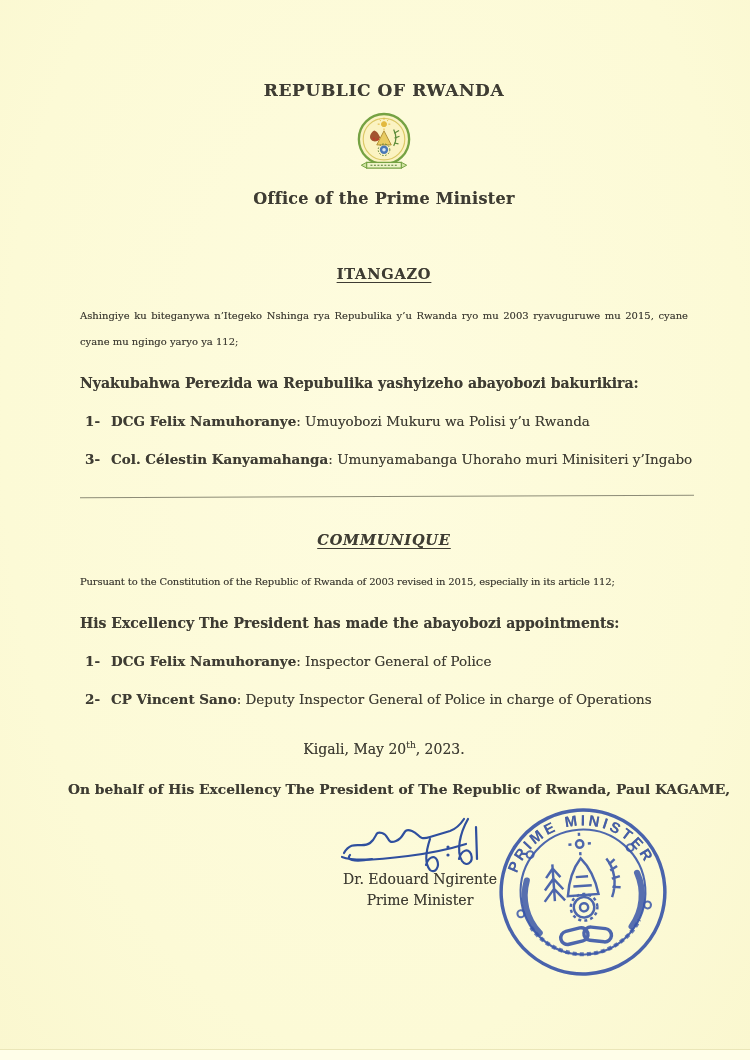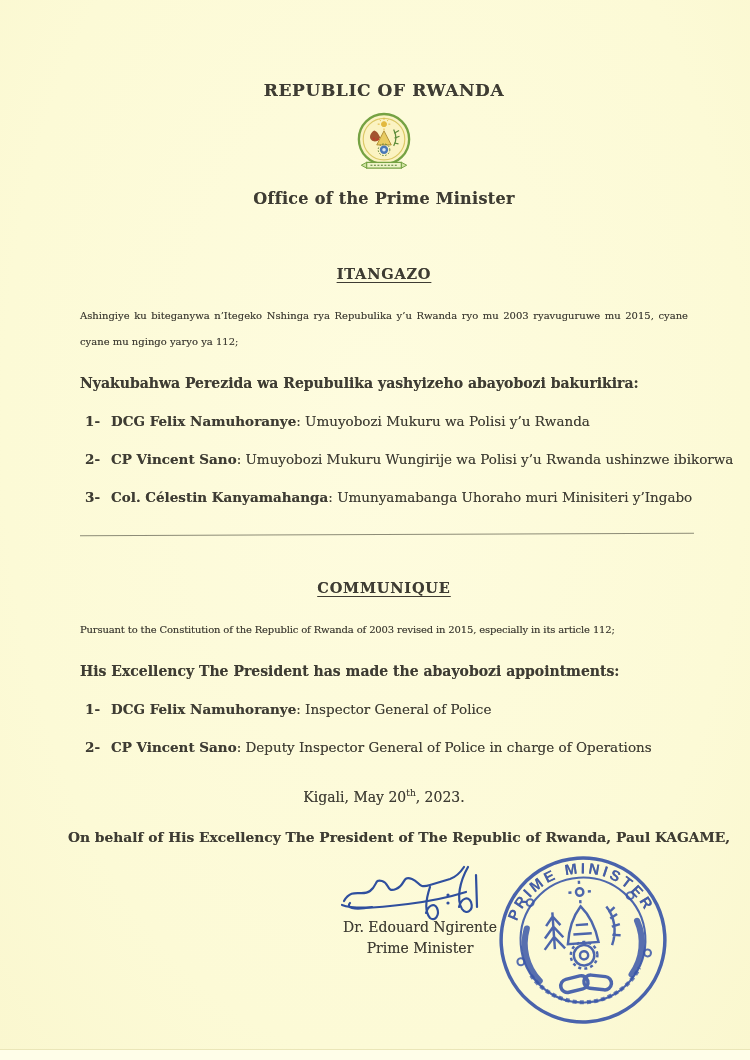--- a/index.html
+++ b/index.html
@@ -15,21 +15,21 @@
   }
   .bottom-edge{position:absolute;left:0;bottom:0;width:750px;height:10px;
     background:#fffee9;border-top:1px solid #eae6b8;}
   .c{text-align:center;}
   .rep-title{margin:0;padding-top:80px;font-size:17px;font-weight:bold;letter-spacing:.6px;}
   .emblem{display:block;margin:10px auto 0;}
   .office-title{margin:13px 0 0;font-size:16px;font-weight:bold;letter-spacing:.3px;}
   .sec-head{margin:0;font-size:14.5px;font-weight:bold;letter-spacing:.8px;
     text-decoration:underline;text-underline-offset:3px;}
   .h1sp{margin-top:57px;}
-  .h2sp{margin-top:44px;}
+  .h2sp{margin-top:34px;font-style:italic;}
   .para{margin:21px 0 0;font-size:10px;line-height:26px;text-align:justify;}
   .tight{letter-spacing:-.15px;}
   .lead{margin:20px 0 0;font-size:14px;font-weight:bold;}
   .list{margin:0;}
   .item{margin:22px 0 0;font-size:13.5px;white-space:nowrap;padding-left:5px;}
   .item .num{font-weight:bold;margin-right:11px;}
   .item .nm{font-weight:bold;}
   .divider{margin:29px 0 0;border:none;border-top:1.3px solid #8d8c77;
     width:614px;transform:rotate(-.25deg);}
   .dateline{margin:33px 0 0;font-size:14px;}
@@ -82,21 +82,20 @@
   <p class="office-title c">Office of the Prime Minister</p>
 
   <p class="sec-head h1sp c">ITANGAZO</p>
 
   <p class="para">Ashingiye ku biteganywa n’Itegeko Nshinga rya Repubulika y’u Rwanda ryo mu 2003 ryavuguruwe mu 2015, cyane cyane mu ngingo yaryo ya 112;</p>
 
   <p class="lead">Nyakubahwa Perezida wa Repubulika yashyizeho abayobozi bakurikira:</p>
 
   <div class="list">
     <p class="item"><span class="num">1-</span><span class="nm">DCG Felix Namuhoranye</span><span>: Umuyobozi Mukuru wa Polisi y’u Rwanda</span></p>
-    <p class="item"><span class="num">2-</span><span class="nm">CP Vincent Sano</span><span>: Umuyobozi Mukuru Wungirije wa Polisi y’u Rwanda ushinzwe ibikorwa</span></p>
     <p class="item"><span class="num">3-</span><span class="nm">Col. Célestin Kanyamahanga</span><span>: Umunyamabanga Uhoraho muri Minisiteri y’Ingabo</span></p>
   </div>
 
   <hr class="divider">
 
   <p class="sec-head h2sp c">COMMUNIQUE</p>
 
   <p class="para tight">Pursuant to the Constitution of the Republic of Rwanda of 2003 revised in 2015, especially in its article 112;</p>
 
   <p class="lead">His Excellency The President has made the abayobozi appointments:</p>

